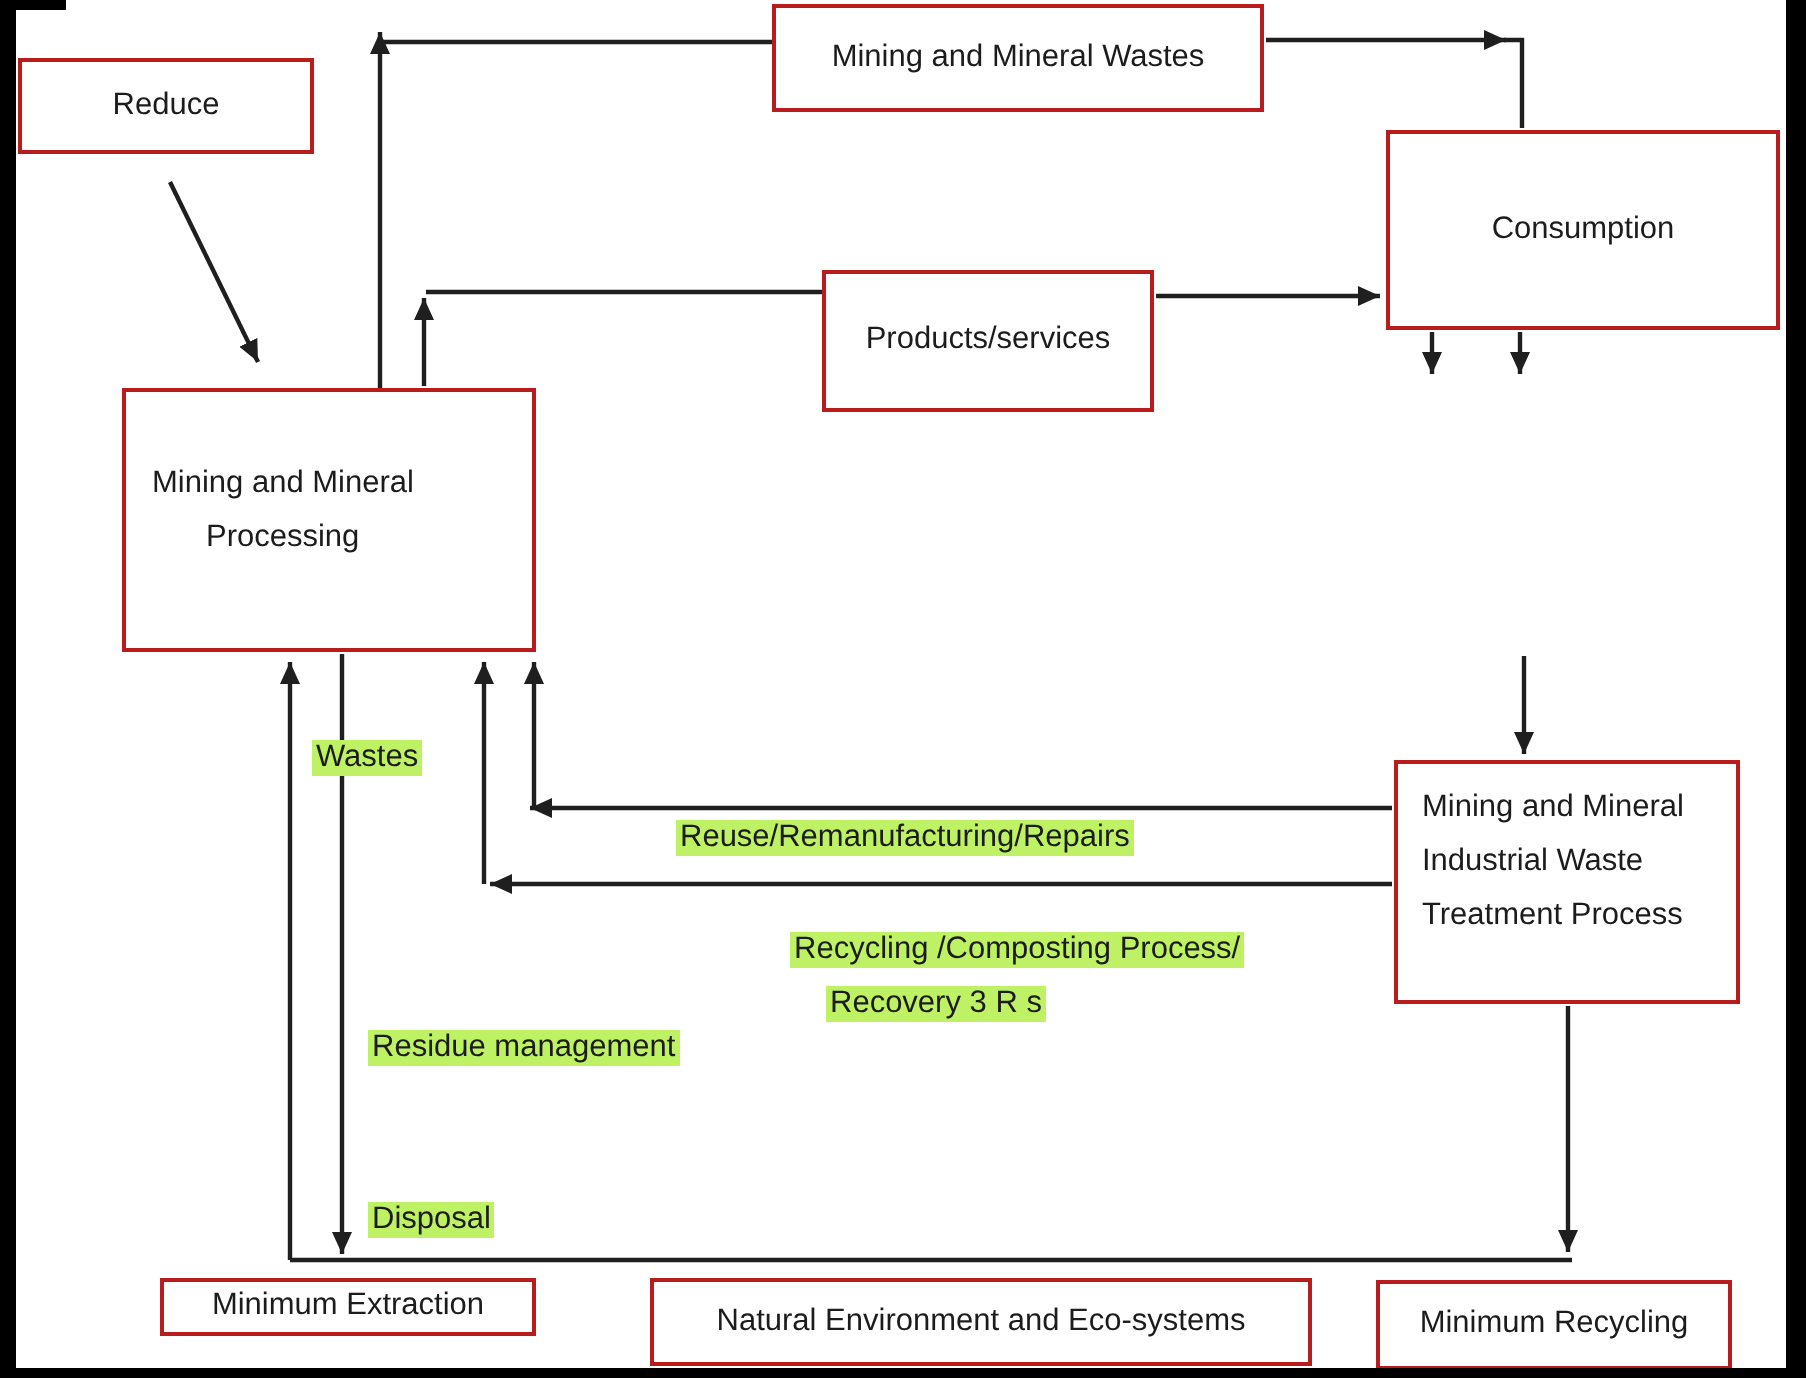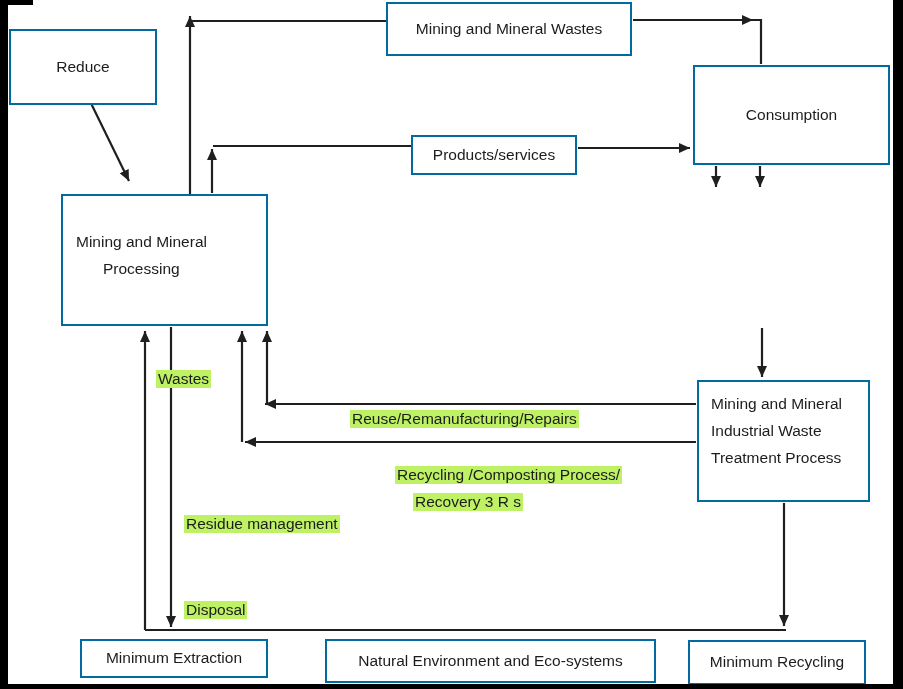--- a/index.html
+++ b/index.html
@@ -5,21 +5,21 @@
   :root { --line:#1f1f1f; --bg:#ffffff; --frame:#000000; }
   * { box-sizing: border-box; margin: 0; padding: 0; }
   body { background:#888; font-family:"Liberation Sans","DejaVu Sans",sans-serif; }
   .stage {
     position: relative; width: 903px; height: 689px;
     background: var(--bg); overflow: hidden;
     color:#1c1c1c; font-size:15.5px;
   }
   .frame-bar { position:absolute; background: var(--frame); }
   .box {
-    position:absolute; border:2px solid #0369a1; background:#fff;
+    position:absolute; border:2px solid #b91c1c; background:#fff;
     line-height:1.3;
   }
   .box.center { display:flex; align-items:center; justify-content:center; text-align:center; }
   .multiline { padding-top:0; }
   .multiline div { line-height:27px; white-space:nowrap; }
   .flabel {
     position:absolute; background:#bef264; white-space:nowrap; padding:0 2px;
     line-height:18px;
   }
   svg.connectors { position:absolute; left:0; top:0; }
@@ -64,63 +64,63 @@
 
     <line class="ln" x1="171" y1="327" x2="171" y2="627" marker-end="url(#ah)"></line>
 
     <line class="ln" x1="145" y1="630" x2="786" y2="630"></line>
 
     <line class="ln" x1="784" y1="503" x2="784" y2="626" marker-end="url(#ah)"></line>
 
     <line class="ln" x1="85" y1="91" x2="129" y2="181" marker-end="url(#ah)"></line>
   </svg>
 
-  <div class="box center" style="left:9px; top:29px; width:148px; height:76px;">
+  <div class="box center" style="left:9px; top:29px; width:148px; height:48px;">
     <span>Reduce</span>
   </div>
 
   <div class="box center" style="left:386px; top:2px; width:246px; height:54px;">
     <span>Mining and Mineral Wastes</span>
   </div>
 
   <div class="box center" style="left:693px; top:65px; width:197px; height:100px;">
     <span>Consumption</span>
   </div>
 
-  <div class="box center" style="left:411px; top:135px; width:166px; height:40px;">
+  <div class="box center" style="left:411px; top:135px; width:166px; height:71px;">
     <span>Products/services</span>
   </div>
 
   <div class="box multiline" style="left:61px; top:194px; width:207px; height:132px; padding-top:32px;">
     <div style="padding-left:13px;">Mining and Mineral</div>
     <div style="padding-left:40px;">Processing</div>
   </div>
 
 
   <div class="box multiline" style="left:697px; top:380px; width:173px; height:122px; padding-top:8px;">
     <div style="padding-left:12px;">Mining and Mineral</div>
     <div style="padding-left:12px;">Industrial Waste</div>
     <div style="padding-left:12px;">Treatment Process</div>
   </div>
 
-  <div class="box center" style="left:80px; top:639px; width:188px; height:39px;">
+  <div class="box center" style="left:80px; top:639px; width:188px; height:29px;">
     <span>Minimum Extraction</span>
   </div>
 
   <div class="box center" style="left:325px; top:639px; width:331px; height:44px;">
     <span>Natural Environment and Eco-systems</span>
   </div>
 
   <div class="box center" style="left:688px; top:640px; width:178px; height:45px;">
     <span>Minimum Recycling</span>
   </div>
 
   <div class="flabel" style="left:156px; top:370px;">Wastes</div>
 
-  <div class="flabel" style="left:350px; top:410px;">Reuse/Remanufacturing/Repairs</div>
+  <div class="flabel" style="left:338px; top:410px;">Reuse/Remanufacturing/Repairs</div>
 
   <div class="flabel" style="left:395px; top:466px;">Recycling /Composting Process/</div>
 
   <div class="flabel" style="left:413px; top:493px;">Recovery 3 R s</div>
 
   <div class="flabel" style="left:184px; top:515px;">Residue management</div>
 
   <div class="flabel" style="left:184px; top:601px;">Disposal</div>
 
   <div class="frame-bar" style="left:0; top:0; width:8px; height:684px;"></div>

